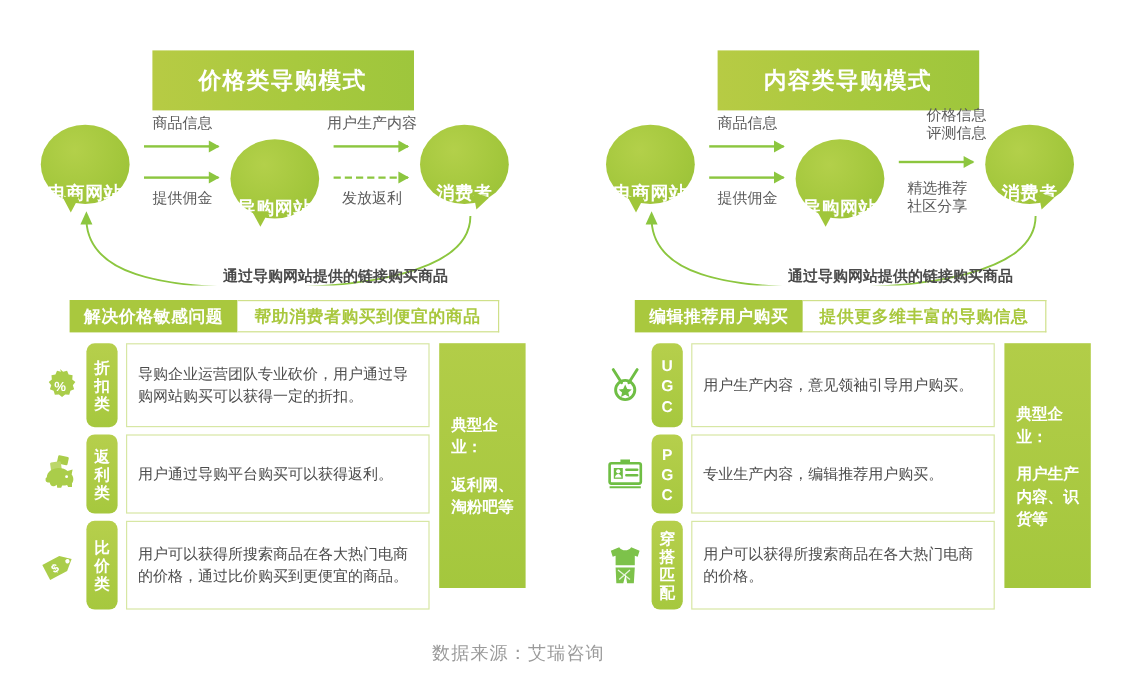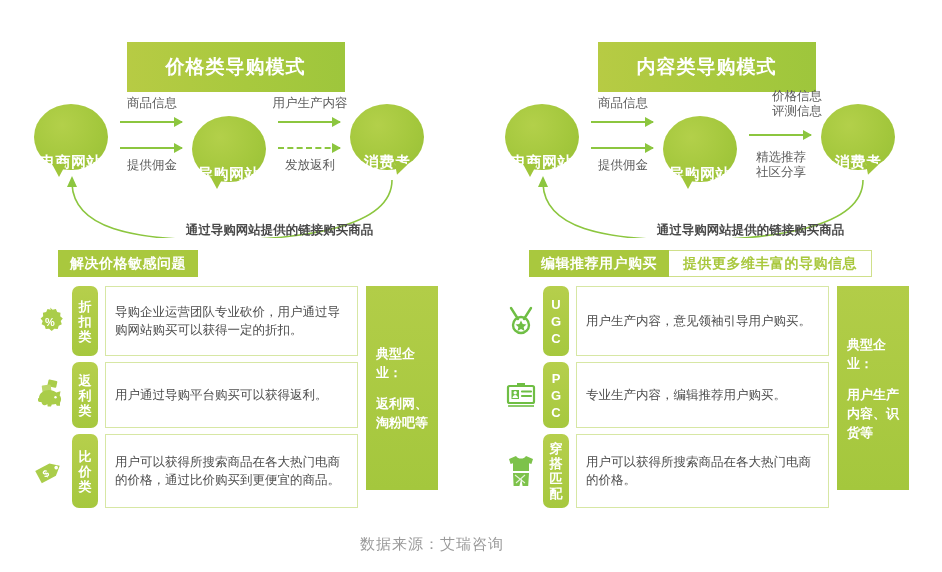--- a/index.html
+++ b/index.html
@@ -162,20 +162,21 @@
     </div>
 
     <svg class="curve" viewBox="0 0 471 150">
       <path d="M 392 92 C 392 140, 300 152, 216 152 C 132 152, 74 140, 72 96" fill="none" stroke="#8cc63f" stroke-width="1.6"></path>
       <polygon points="72,88 67,99 77,99" fill="#8cc63f"></polygon>
     </svg>
     <div class="loop-label">通过导购网站提供的链接购买商品</div>
 
     <div class="sec-banner">
       <div class="seg-a">解决价格敏感问题</div>
+      <div class="seg-b">帮助消费者购买到便宜的商品</div>
     </div>
 
     <div class="rows">
 
       <div class="row h1">
         <div class="row-icon">
           <svg class="ico" width="30" height="30" viewBox="0 0 30 30">
             <path d="M15 1.5 l2.6 2.2 3.3-.8 1.3 3.1 3.3.8-.3 3.4 2.6 2.2-2.1 2.7 1.1 3.2-3.1 1.4-1 3.3-3.4-.3-2.6 2.2-2.6-2.2-3.4.3-1-3.3-3.1-1.4 1.1-3.2-2.1-2.7 2.6-2.2-.3-3.4 3.3-.8 1.3-3.1 3.3.8z" fill="#aacd4a"></path>
             <text x="15" y="19.5" font-size="11" font-weight="bold" fill="#ffffff" text-anchor="middle" font-family="Liberation Sans, sans-serif">%</text>
           </svg>

